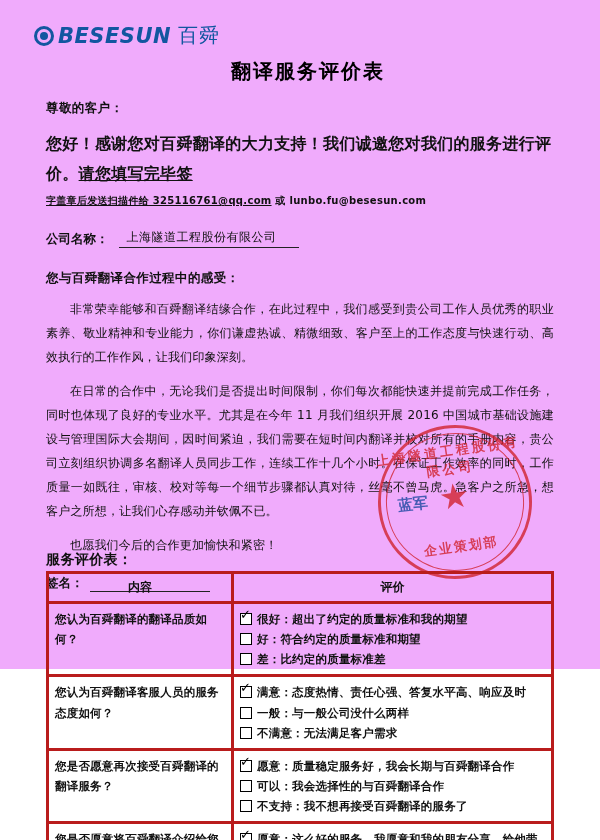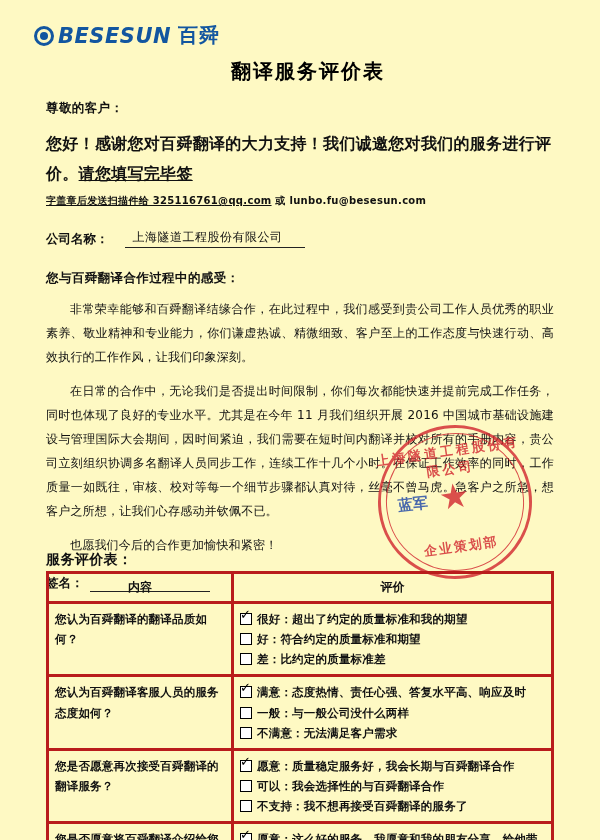--- a/index.html
+++ b/index.html
@@ -11,22 +11,22 @@
     height: 840px;
     background: #ffffff;
     font-family: "DejaVu Sans", "Liberation Sans", sans-serif;
     color: #111;
     position: relative;
     overflow: hidden;
   }
   .page {
     position: relative;
     width: 600px;
-    height: 840px;
-    background: #fef9c3;
+    height: 669px;
+    background: #f0abfc;
     padding: 0;
     box-sizing: border-box;
   }
 
   
   .logo-row {
     position: absolute;
     left: 34px;
     top: 22px;
     display: flex;
@@ -54,21 +54,21 @@
   .logo-text {
     font-family: "DejaVu Sans", sans-serif;
     font-weight: bold;
     font-style: italic;
     font-size: 21px;
     letter-spacing: 0.5px;
     color: #1256a0;
   }
   .logo-cn {
     font-size: 20px;
-    font-weight: bold;
+    font-weight: normal;
     color: #1256a0;
     margin-left: 3px;
     letter-spacing: 1px;
   }
 
   
   .doc-title {
     position: absolute;
     top: 58px;
     left: 8px;
@@ -109,21 +109,21 @@
     line-height: 1.85;
     letter-spacing: 0.3px;
     margin: 0;
   }
   .company-row {
     margin-top: 18px;
     font-size: 12.5px;
     font-weight: bold;
     display: flex;
     align-items: flex-end;
-    gap: 16px;
+    gap: 10px;
   }
   .company-value {
     font-weight: normal;
     font-size: 12px;
     border-bottom: 1px solid #222;
     padding: 0 22px 1px 8px;
     letter-spacing: 0.5px;
   }
   .section-head {
     margin-top: 22px;

